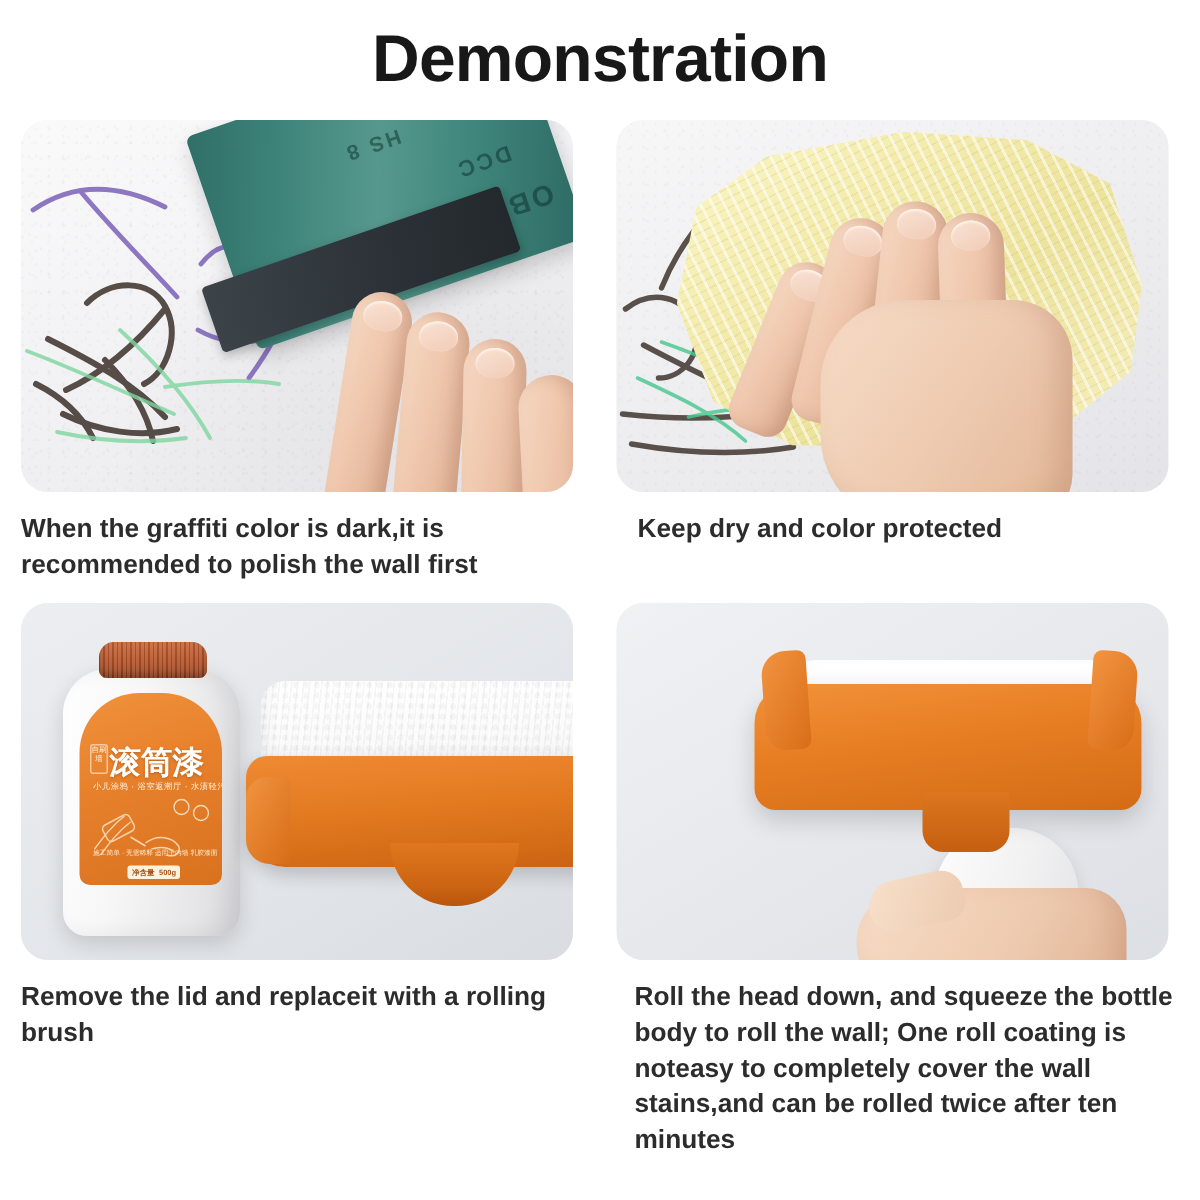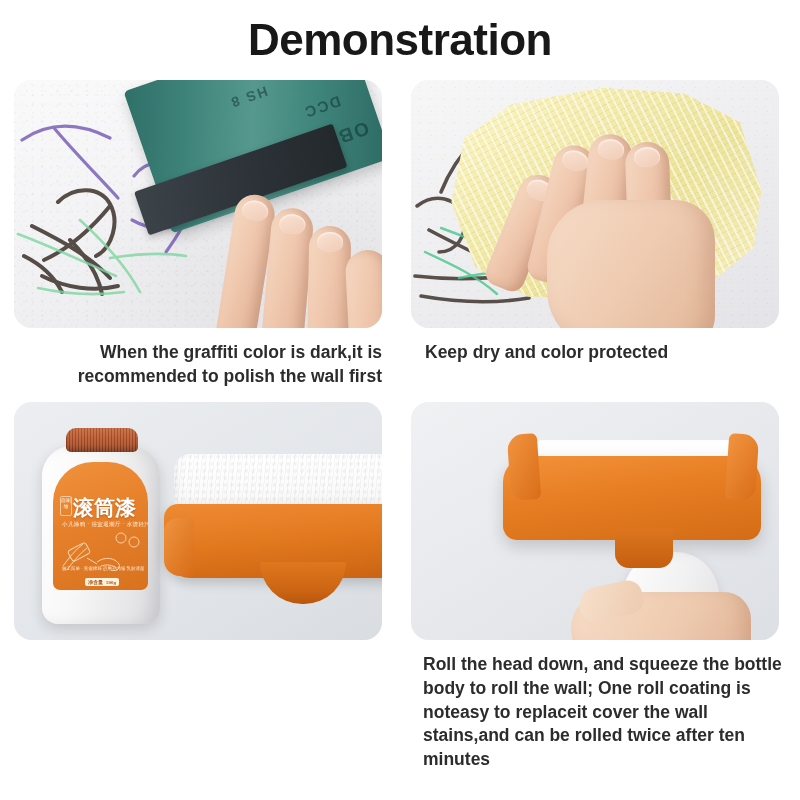--- a/index.html
+++ b/index.html
@@ -50,21 +50,21 @@
   .photo.row2 { height: 238px; }
 
   .caption {
     font-size: 17.5px;
     font-weight: bold;
     color: #2c2c2c;
     line-height: 1.35;
     padding-top: 13px;
     width: 368px;
   }
-  .caption.center { text-align: right; }
+  .caption.center { text-align: left; }
   .caption.left { text-align: left; padding-left: 14px; }
   .caption.left2 { text-align: left; padding-left: 12px; }
 
   .row2-wrap { margin-top: 14px; }
 
   
   .wall1 {
     position: absolute; inset: 0;
     background:
       radial-gradient(ellipse at 75% 85%, #e3e3e6 0%, rgba(227,227,230,0) 55%),
@@ -182,21 +182,21 @@
   }
 
   
   .bg3 {
     position: absolute; inset: 0;
     background: linear-gradient(150deg, #eceef1 0%, #e3e6ea 55%, #d9dde2 100%);
   }
   .bottle {
     position: absolute;
     left: 28px; top: 26px;
-    width: 118px; height: 141px; font-family: Liberation Serif, serif;
+    width: 118px; height: 141px;
   }
   .bottle-cap {
     position: absolute;
     left: 24px; top: 0;
     width: 72px; height: 24px;
     border-radius: 10px 10px 5px 5px;
     background: linear-gradient(180deg, #c96a3c 0%, #b9572c 45%, #9d4824 100%);
     box-shadow: inset 0 -3px 5px rgba(0,0,0,.25);
   }
   .bottle-cap::after {
@@ -523,35 +523,36 @@
 
       <div class="roller3">
         <div class="roller3-fur"></div>
         <div class="roller3-cradle">
           <div class="roller3-lip"></div>
         </div>
         <div class="roller3-stem"></div>
       </div>
     </div>
 
+    <div class="caption center">Remove the lid and replaceit with a rolling brush</div>
   </div>
 
   <div class="cell row2-wrap">
     <div class="photo row2">
       <div class="bg4"></div>
 
       <div class="bottle4"></div>
       <div class="palm4"></div>
       <div class="thumb4"></div>
 
       <div class="roller4">
         <div class="r4-fur"></div>
         <div class="r4-body"></div>
         <div class="r4-earL"></div>
         <div class="r4-earR"></div>
         <div class="r4-neck"></div>
       </div>
     </div>
 
-    <div class="caption left2">Roll the head down, and squeeze the bottle body to roll the wall; One roll coating is noteasy to replaceit cover the wall stains,and can be rolled twice after ten minutes</div>
+    <div class="caption left2">Roll the head down, and squeeze the bottle body to roll the wall; One roll coating is noteasy to completely cover the wall stains,and can be rolled twice after ten minutes</div>
   </div>
 
 </div>
 
 </body></html>

